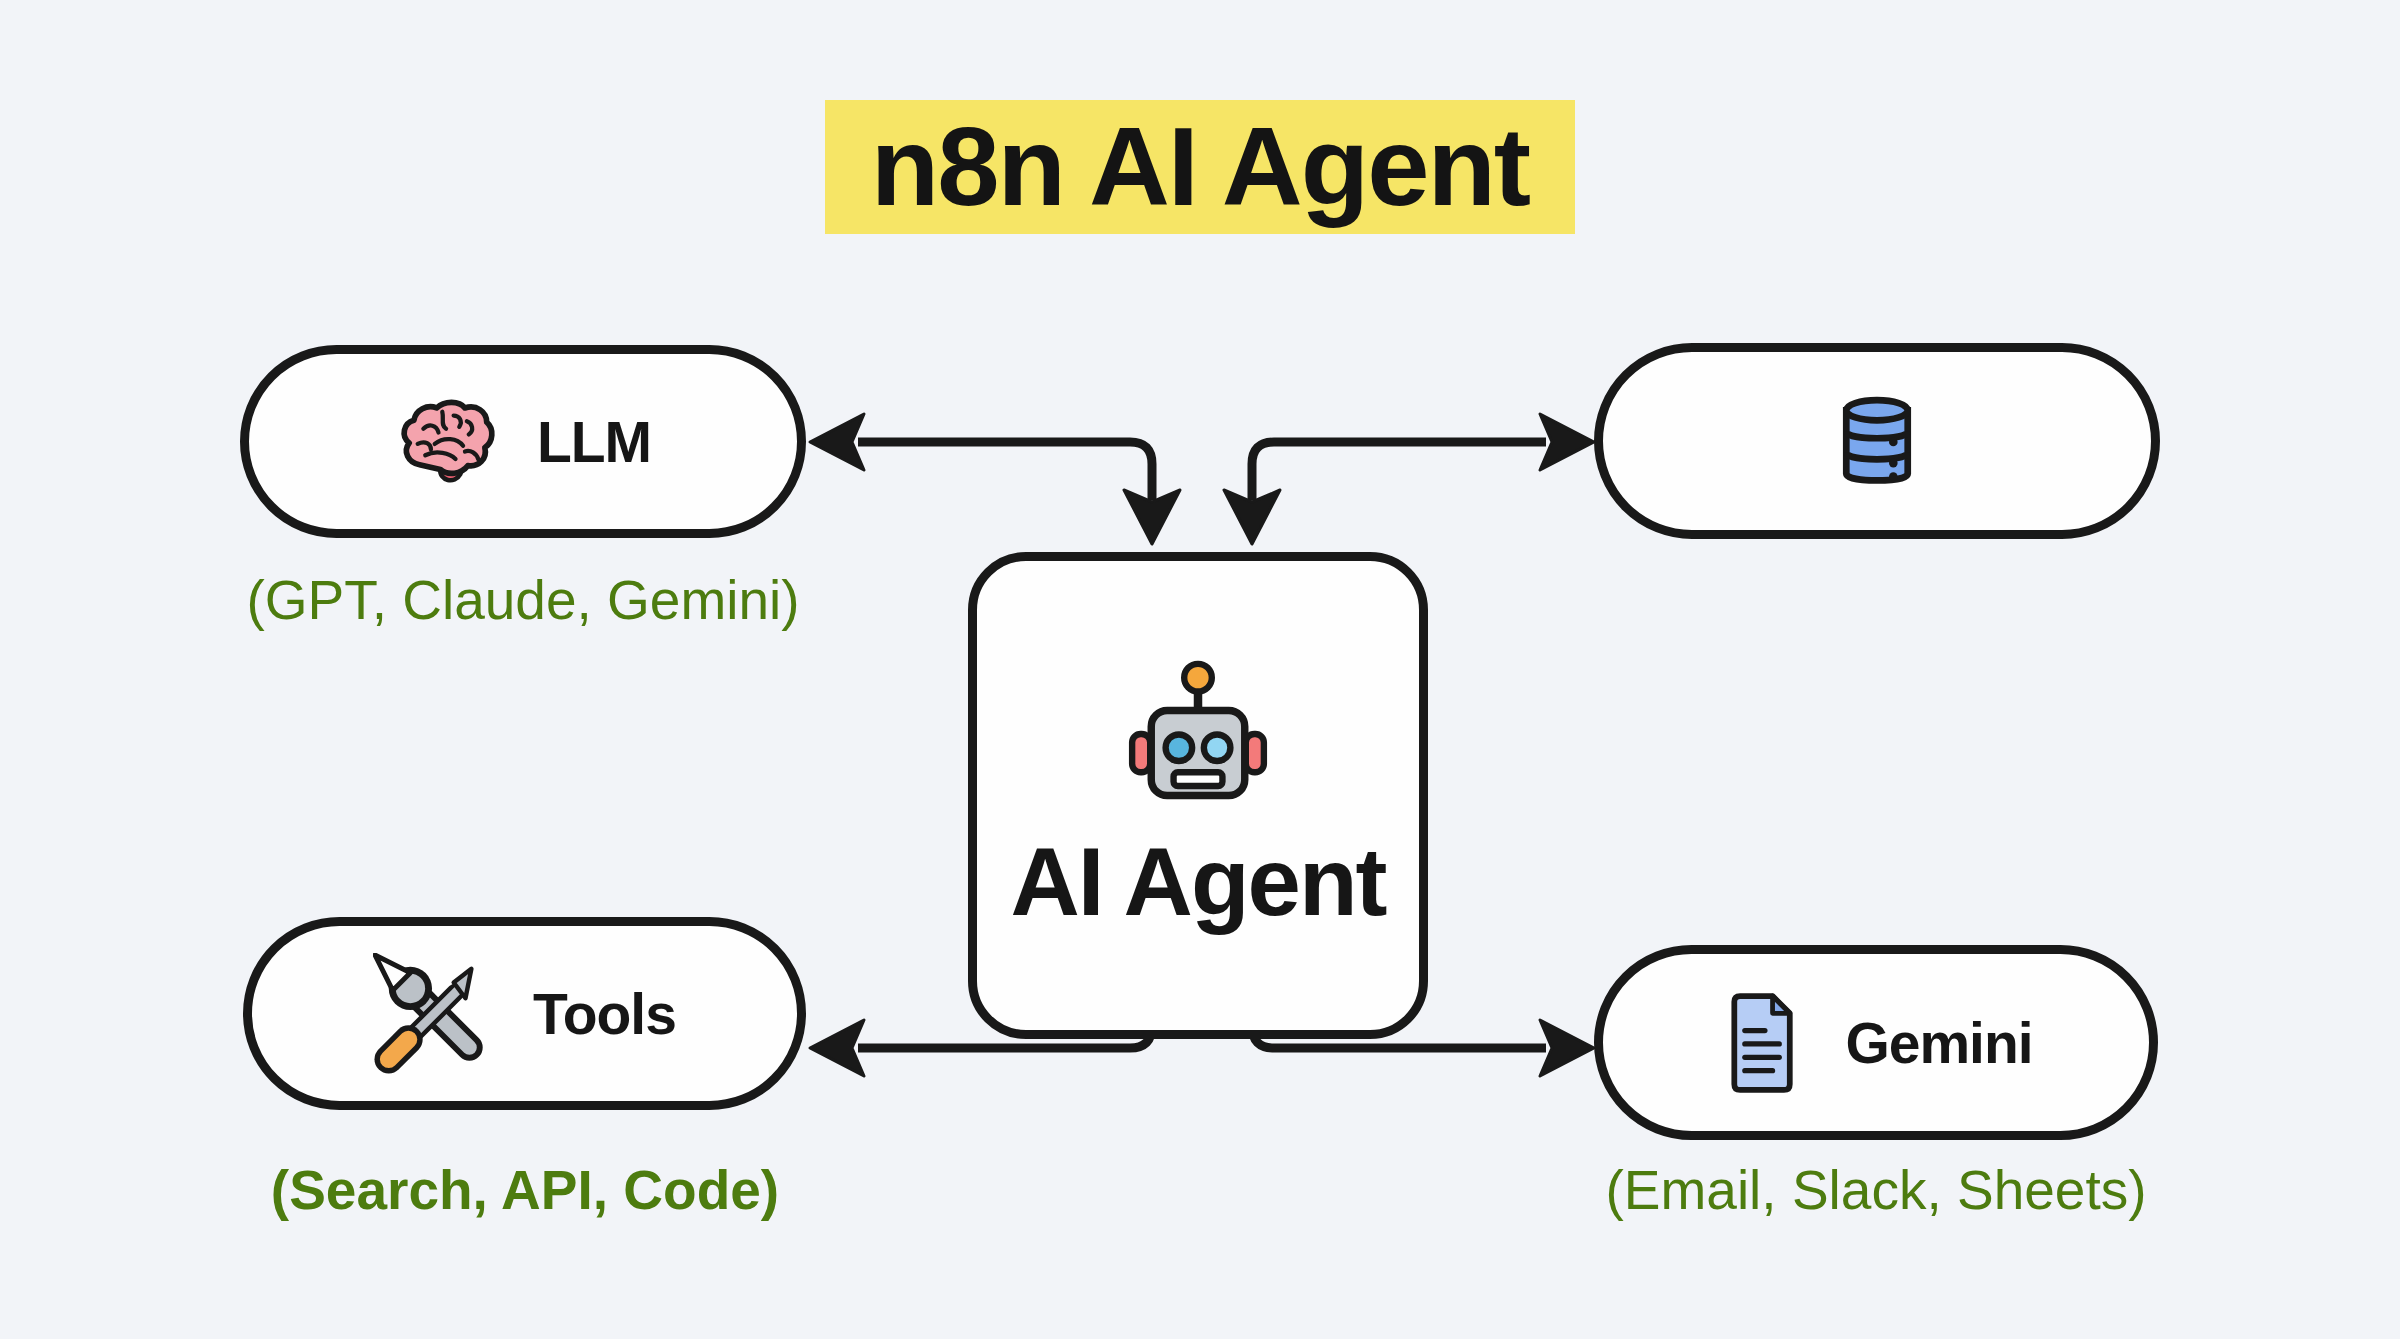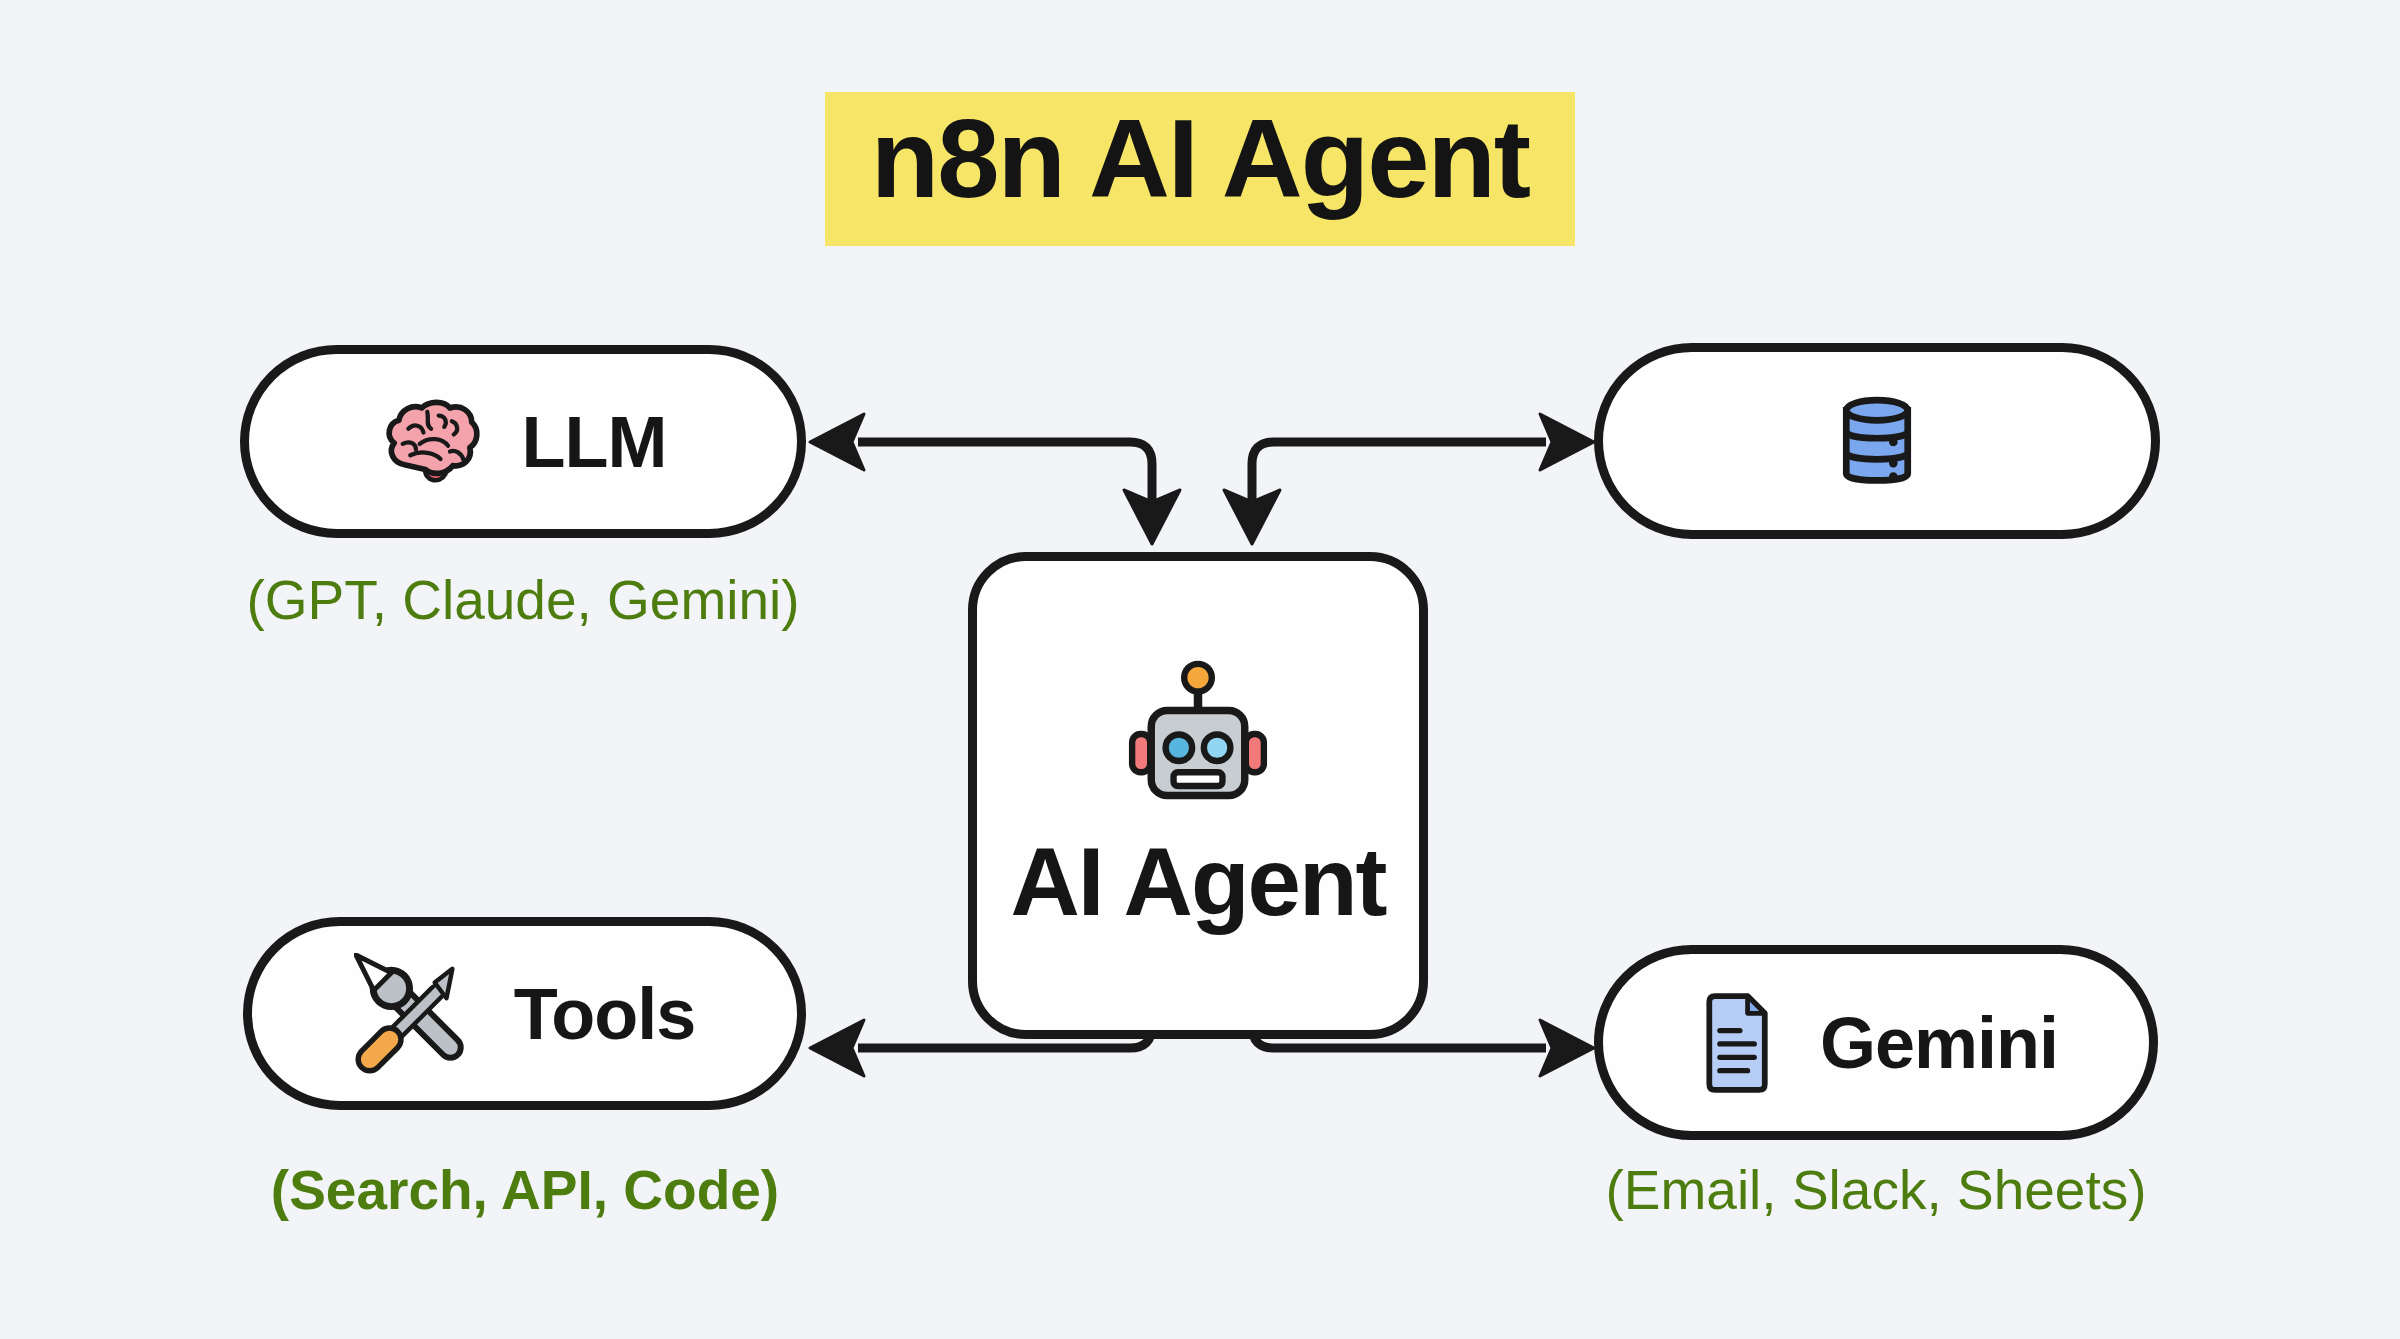--- a/index.html
+++ b/index.html
@@ -5,32 +5,32 @@
   html,body { margin:0; padding:0; }
   .canvas {
     position:relative; width:2400px; height:1339px;
     background:#F2F4F8; overflow:hidden;
     font-family:"Liberation Sans", sans-serif; color:#171717;
   }
   .title-wrap { position:absolute; left:0; top:92px; width:100%; text-align:center; }
   .title {
     display:inline-block; background:#F6E566; color:#141414;
     font-size:112px; font-weight:800; letter-spacing:-2px;
-    line-height:1.12; padding:4px 46px 25px 46px;
+    line-height:1.12; padding:4px 46px 5px 46px;margin-top:8px;
   }
   .pill {
     position:absolute; box-sizing:border-box; background:#FEFEFE;
     border:9px solid #191919; border-radius:130px;
     display:flex; align-items:center; justify-content:center; gap:38px;
   }
   #node-llm    { left:240px;  top:345px; width:566px; height:193px; }
   #node-memory { left:1594px; top:343px; width:566px; height:196px; }
   #node-tools  { left:243px;  top:917px; width:563px; height:193px; }
   #node-output { left:1594px; top:945px; width:564px; height:195px; }
-  .pill .label { font-size:72px; font-weight:700; letter-spacing:-1px; color:#161616; }
+  .pill .label { font-size:57px; font-weight:700; letter-spacing:-1px; color:#161616; }
   .agent-box {
     position:absolute; left:968px; top:552px; width:460px; height:487px;
     box-sizing:border-box; background:#FEFEFE;
     border:9px solid #191919; border-radius:58px;
     display:flex; flex-direction:column; align-items:center; justify-content:center; gap:12px;
   }
   .agent-box .label { font-size:96px; font-weight:700; letter-spacing:-2px; color:#161616; }
   .subtitle {
     position:absolute; text-align:center; font-size:55px; font-weight:400; color:#4d7c0f;
   }

